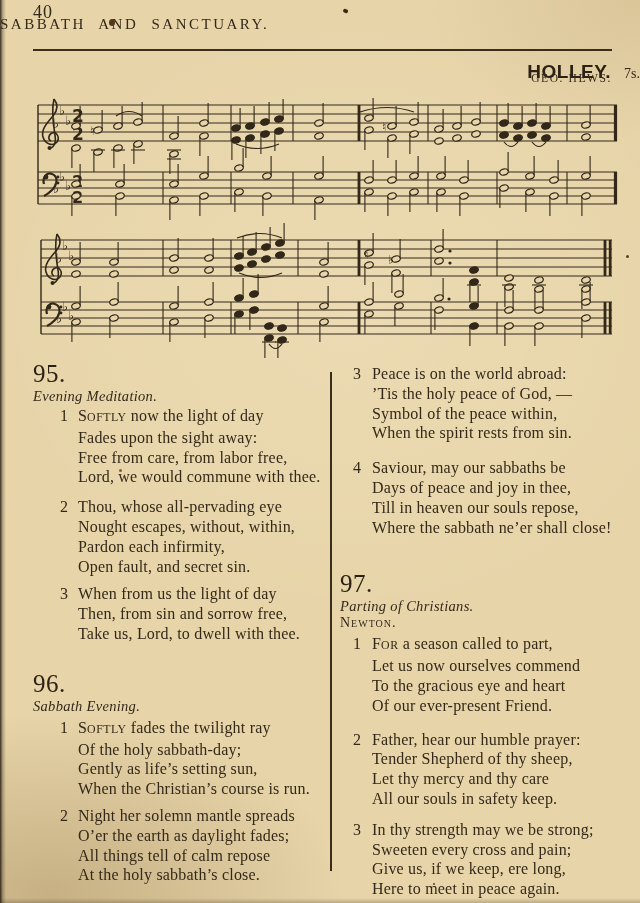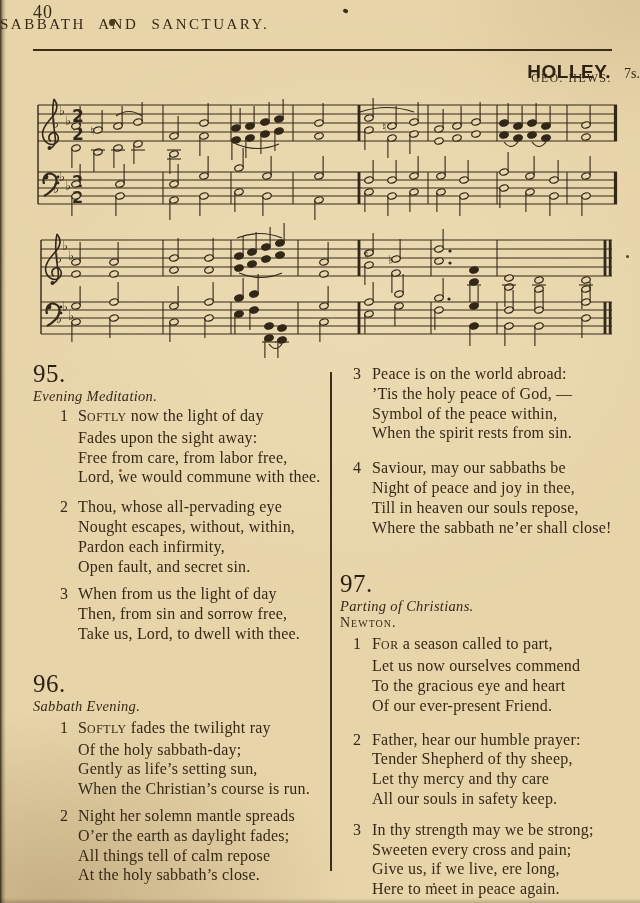--- a/index.html
+++ b/index.html
@@ -514,21 +514,21 @@
       <div class="verse">
         <span class="verse-number">3</span>
         <div class="verse-line">Peace is on the world abroad:</div>
         <div class="verse-line">’Tis the holy peace of God, —</div>
         <div class="verse-line">Symbol of the peace within,</div>
         <div class="verse-line">When the spirit rests from sin.</div>
       </div>
       <div class="verse">
         <span class="verse-number">4</span>
         <div class="verse-line">Saviour, may our sabbaths be</div>
-        <div class="verse-line">Night of peace and joy in thee,</div>
+        <div class="verse-line">Days of peace and joy in thee,</div>
         <div class="verse-line">Till in heaven our souls repose,</div>
         <div class="verse-line">Where the sabbath ne’er shall close!</div>
       </div>
       <div class="hymn-heading">
         <span class="hymn-number">97.</span>
         <span class="hymn-subtitle">Parting of Christians.</span>
         <span class="hymn-author">Newton.</span>
       </div>
       <div class="verse">
         <span class="verse-number">1</span>
@@ -541,21 +541,21 @@
         <span class="verse-number">2</span>
         <div class="verse-line">Father, hear our humble prayer:</div>
         <div class="verse-line">Tender Shepherd of thy sheep,</div>
         <div class="verse-line">Let thy mercy and thy care</div>
         <div class="verse-line">All our souls in safety keep.</div>
       </div>
       <div class="verse">
         <span class="verse-number">3</span>
         <div class="verse-line">In thy strength may we be strong;</div>
         <div class="verse-line">Sweeten every cross and pain;</div>
-        <div class="verse-line">Give us, if we live, ere long,</div>
+        <div class="verse-line">Give us, if we keep, ere long,</div>
         <div class="verse-line">Here to meet in peace again.</div>
       </div>
     </div>
 
   <div class="speck speck1"></div>
   <div class="speck speck2"></div>
   <div class="speck speck3"></div>
   <div class="speck speck4"></div>
   <div class="speck speck5"></div>
 </div>

